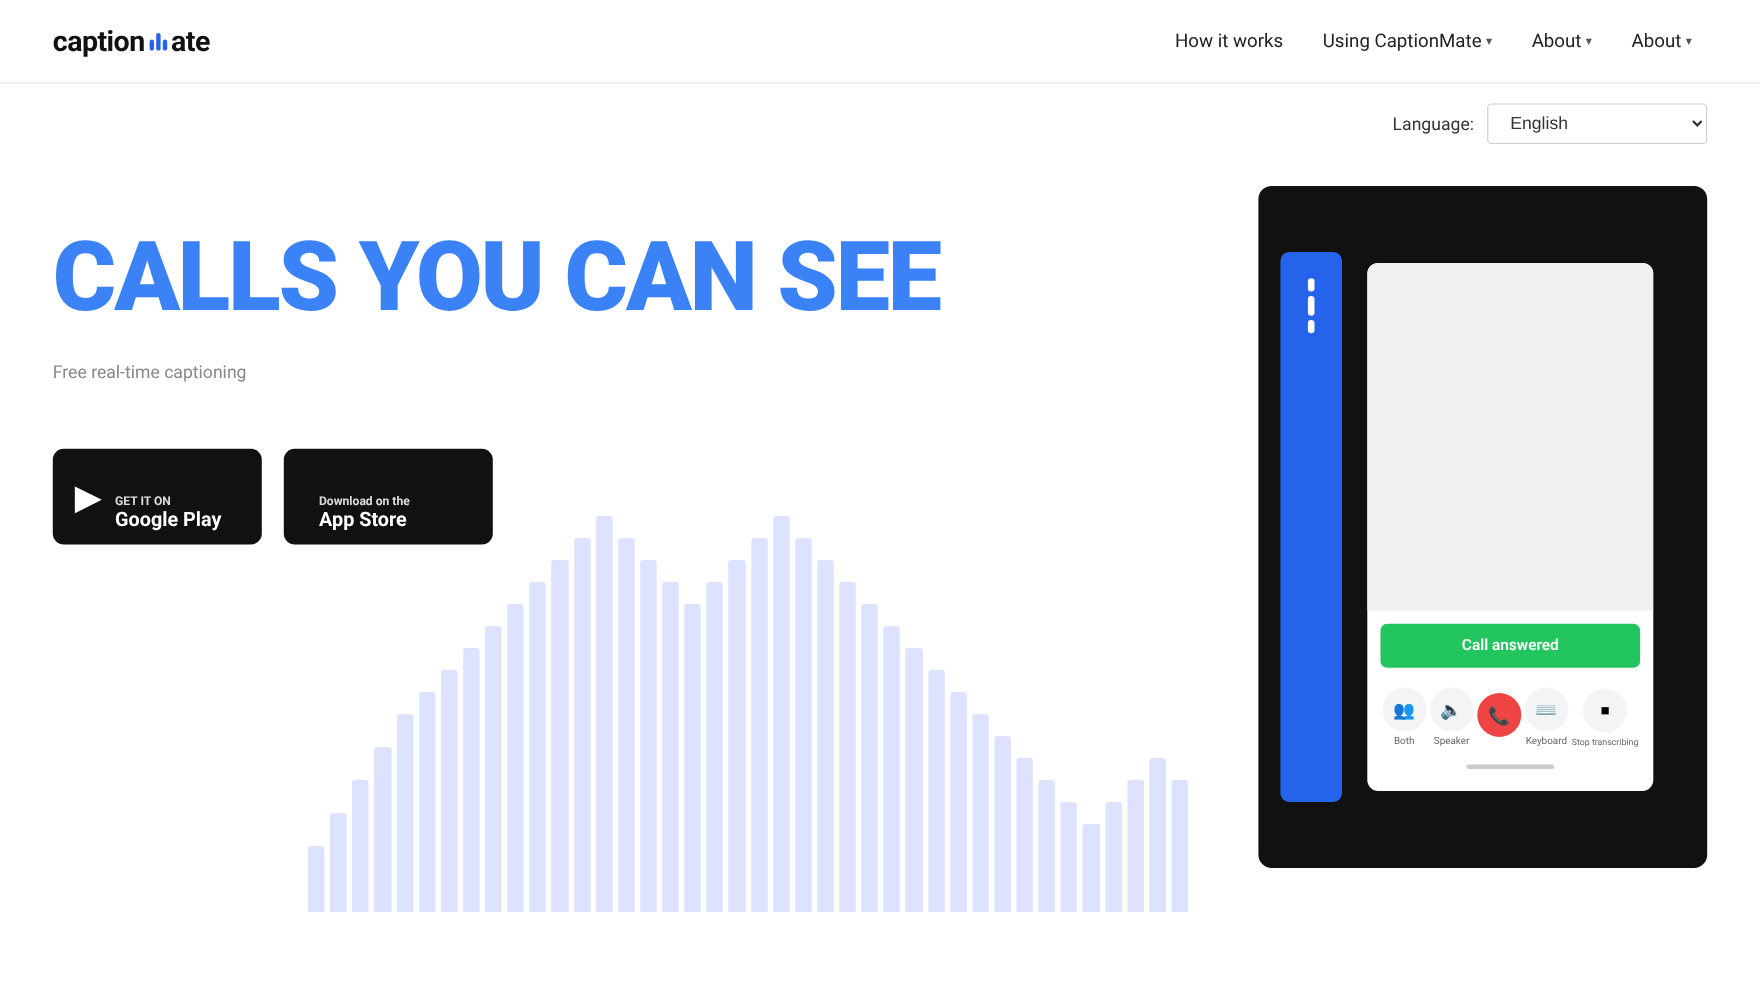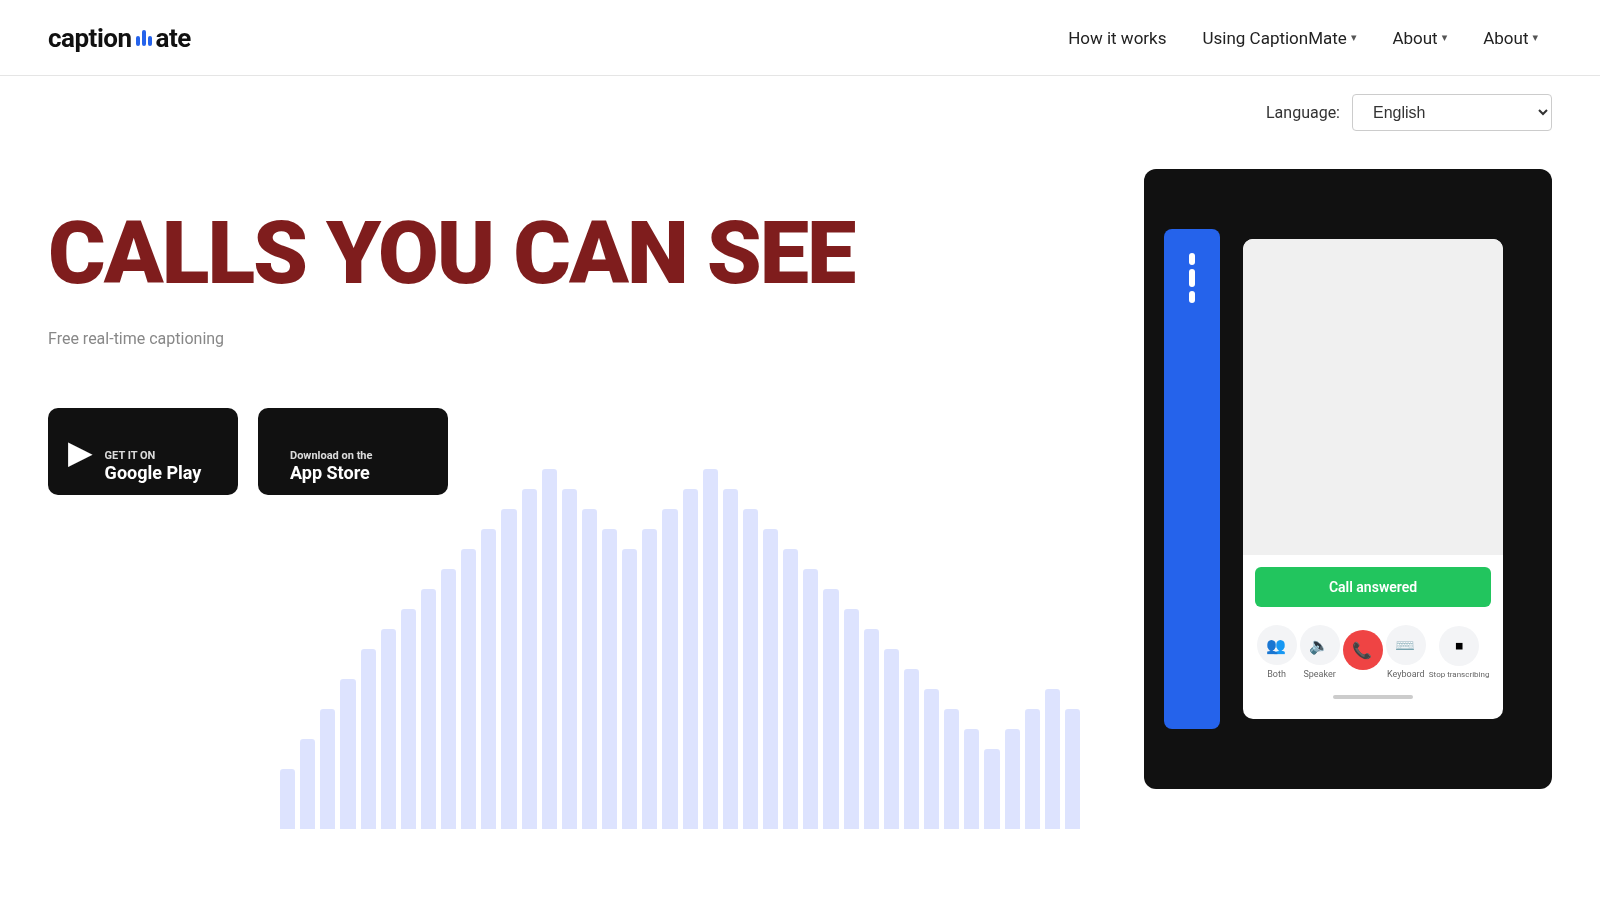--- a/index.html
+++ b/index.html
@@ -120,21 +120,21 @@
     }
     .hero-left {
       flex: 1;
       padding-top: 40px;
       z-index: 2;
       position: relative;
     }
     .hero-title {
       font-size: 88px;
       font-weight: 900;
-      color: #7f1d1d;
+      color: #3b82f6;
       line-height: 1;
       letter-spacing: -2px;
       margin-bottom: 32px;
     }
     .hero-subtitle {
       font-size: 16px;
       color: #888;
       margin-bottom: 60px;
       font-weight: 400;
     }

